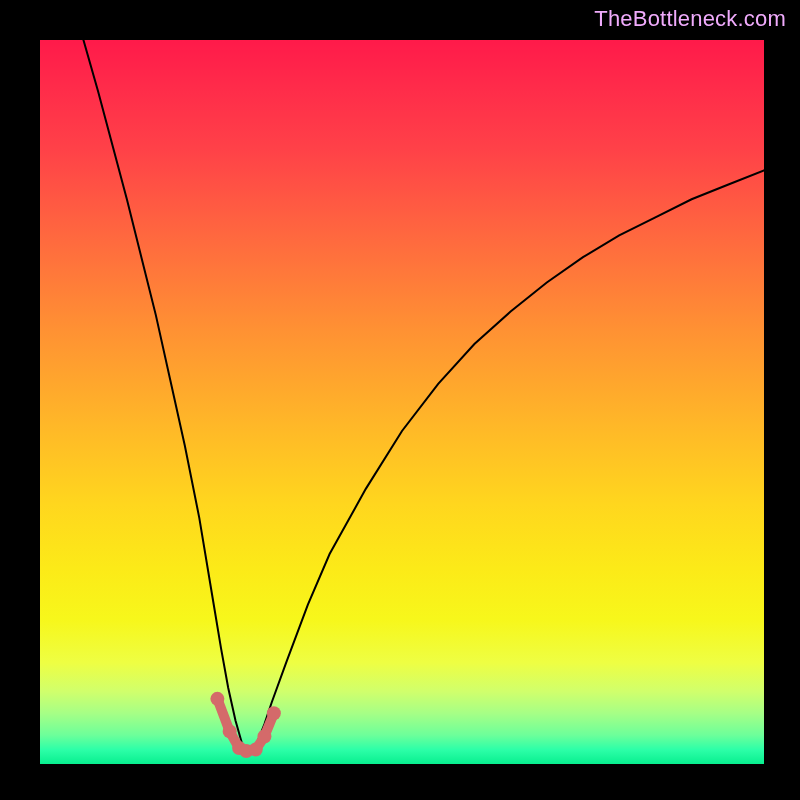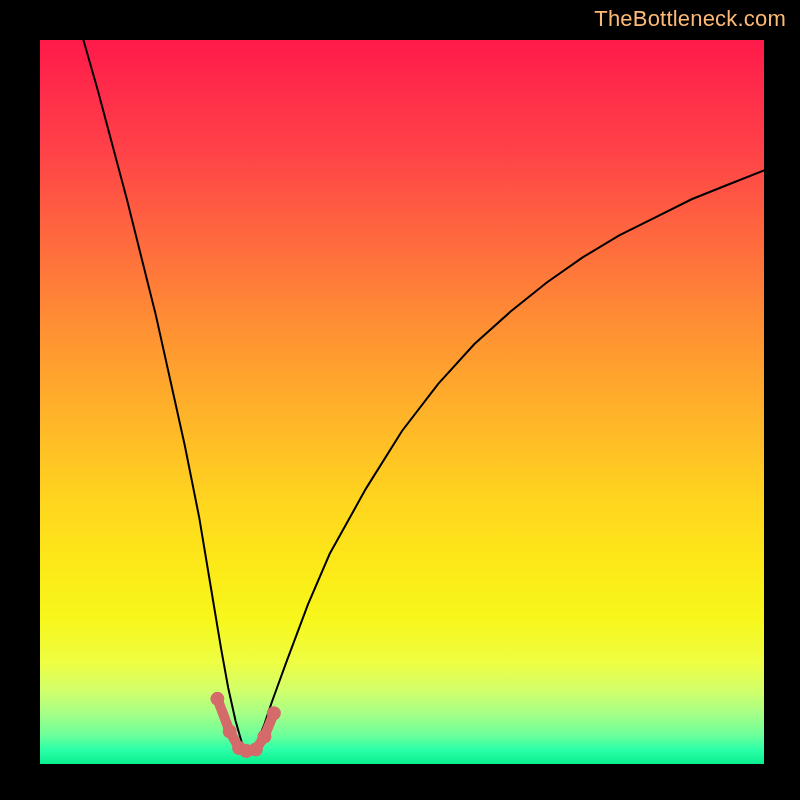--- a/index.html
+++ b/index.html
@@ -16,21 +16,21 @@
     top: 0;
     left: 0;
     width: 800px;
     height: 800px;
     background: #000;
   }
   .watermark {
     position: absolute;
     top: 6px;
     right: 14px;
-    color: #fdba74;
+    color: #f0abfc;
     font-size: 22px;
     font-weight: 500;
     letter-spacing: 0.2px;
     z-index: 20;
   }
   .plot-area {
     position: absolute;
     left: 40px;
     top: 40px;
     width: 724px;

